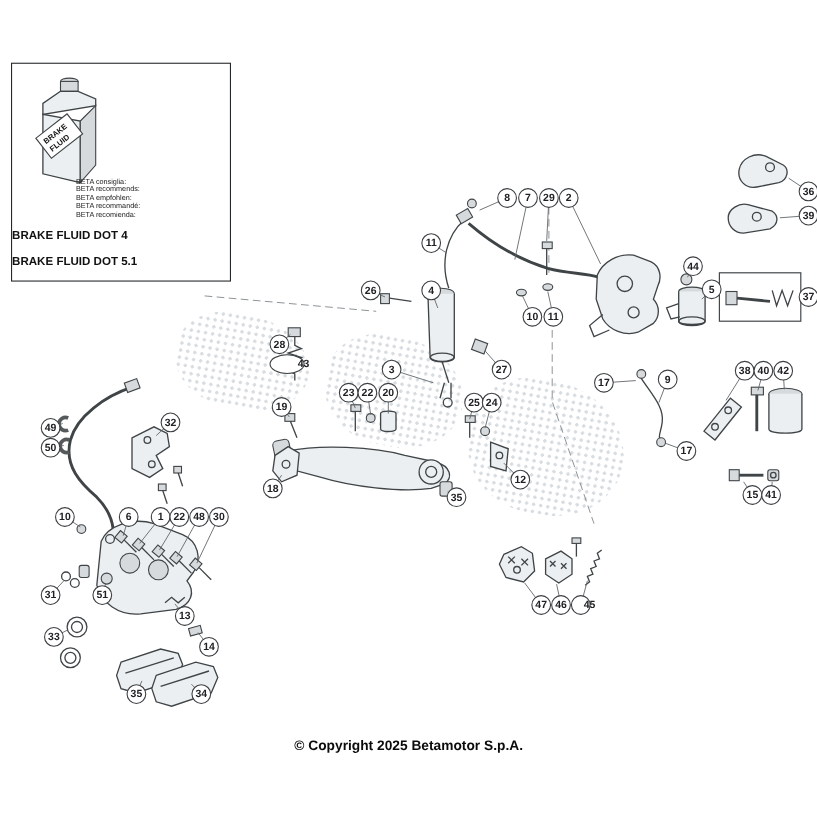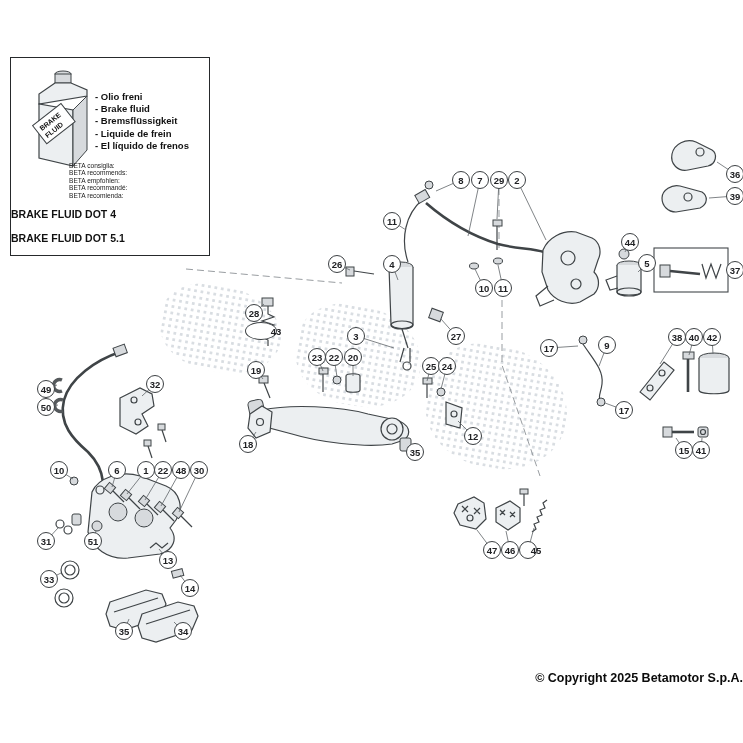--- a/index.html
+++ b/index.html
@@ -56,21 +56,21 @@
     font-size:6.6px; line-height:7.4px; color:#222;
   }
   .dot-label { position:absolute; left:0; width:100%; font-weight:bold; font-size:10.5px; }
   #dot4  { top:150px; }
   #dot51 { top:174px; }
   .bottle-label-text { font-size:7px; font-weight:bold; fill:#111; }
 
   
   .copyright {
     position:absolute; left:0; right:0; top:671px; z-index:3;
-    text-align:right; font-size:12.5px; font-weight:bold; color:#0b0b0b;
+    text-align:center; font-size:12.5px; font-weight:bold; color:#0b0b0b;
   }
 </style>
 </head>
 <body>
 
 <div class="wm" id="wm1"></div>
 <div class="wm" id="wm2"></div>
 <div class="wm" id="wm3"></div>
 
 <svg id="art" width="743" height="743" viewBox="0 0 743 743">
@@ -380,27 +380,20 @@
     <path d="M30,13 L14,24 L14,34 L62,26 L62,20 L46,13 Z" class="fl"></path>
     <path d="M14,34 L14,88 L48,96 L48,40 Z" class="fl"></path>
     <path d="M48,40 L62,26 L62,80 L48,96 Z" class="fd"></path>
     <g transform="translate(22,66) rotate(-38)">
       <rect x="-5" y="-17" width="36" height="23" fill="#ffffff" stroke="#3f4447" stroke-width="1"></rect>
       <text class="bottle-label-text" x="-1" y="-7">BRAKE</text>
       <text class="bottle-label-text" x="-1" y="2">FLUID</text>
     </g>
   </svg>
 
-  <div class="fluid-list">
-    <div>- Olio freni</div>
-    <div>- Brake fluid</div>
-    <div>- Bremsflüssigkeit</div>
-    <div>- Liquide de frein</div>
-    <div>- El líquido de frenos</div>
-  </div>
 
   <div class="recs">
     <div>BETA consiglia:</div>
     <div>BETA recommends:</div>
     <div>BETA empfohlen:</div>
     <div>BETA recommandé:</div>
     <div>BETA recomienda:</div>
   </div>
 
   <div class="dot-label" id="dot4">BRAKE FLUID DOT 4</div>

